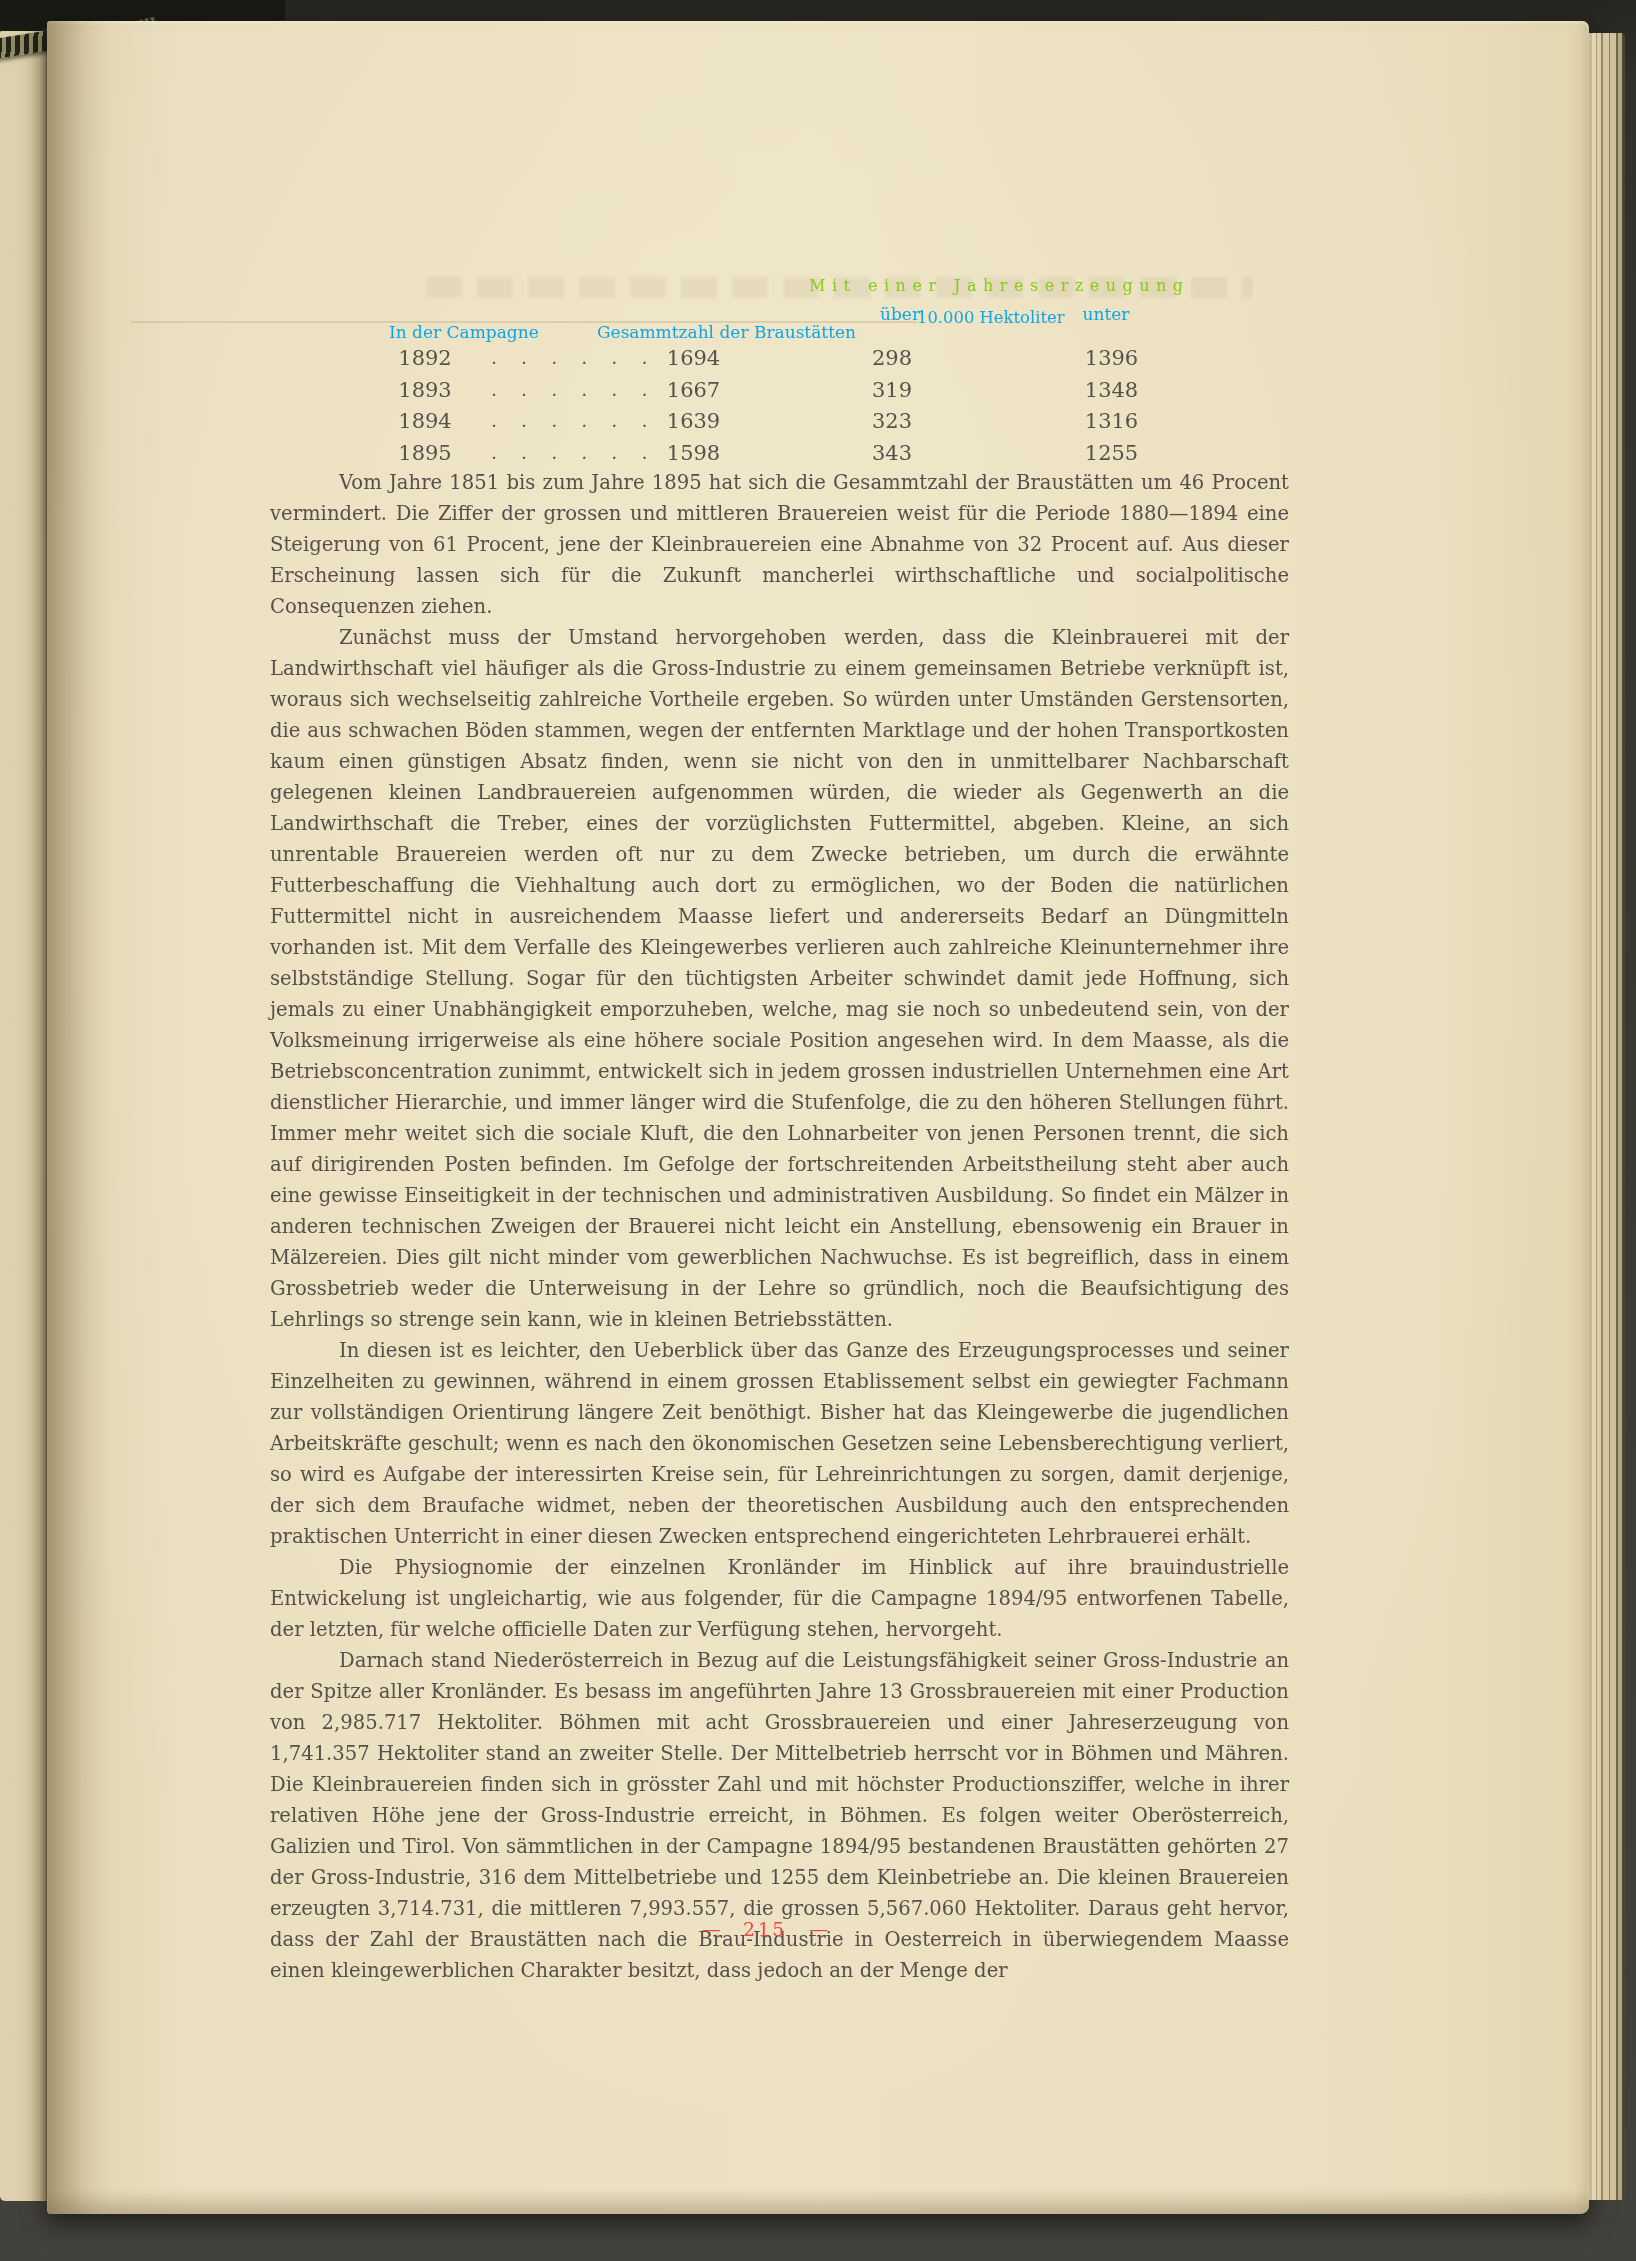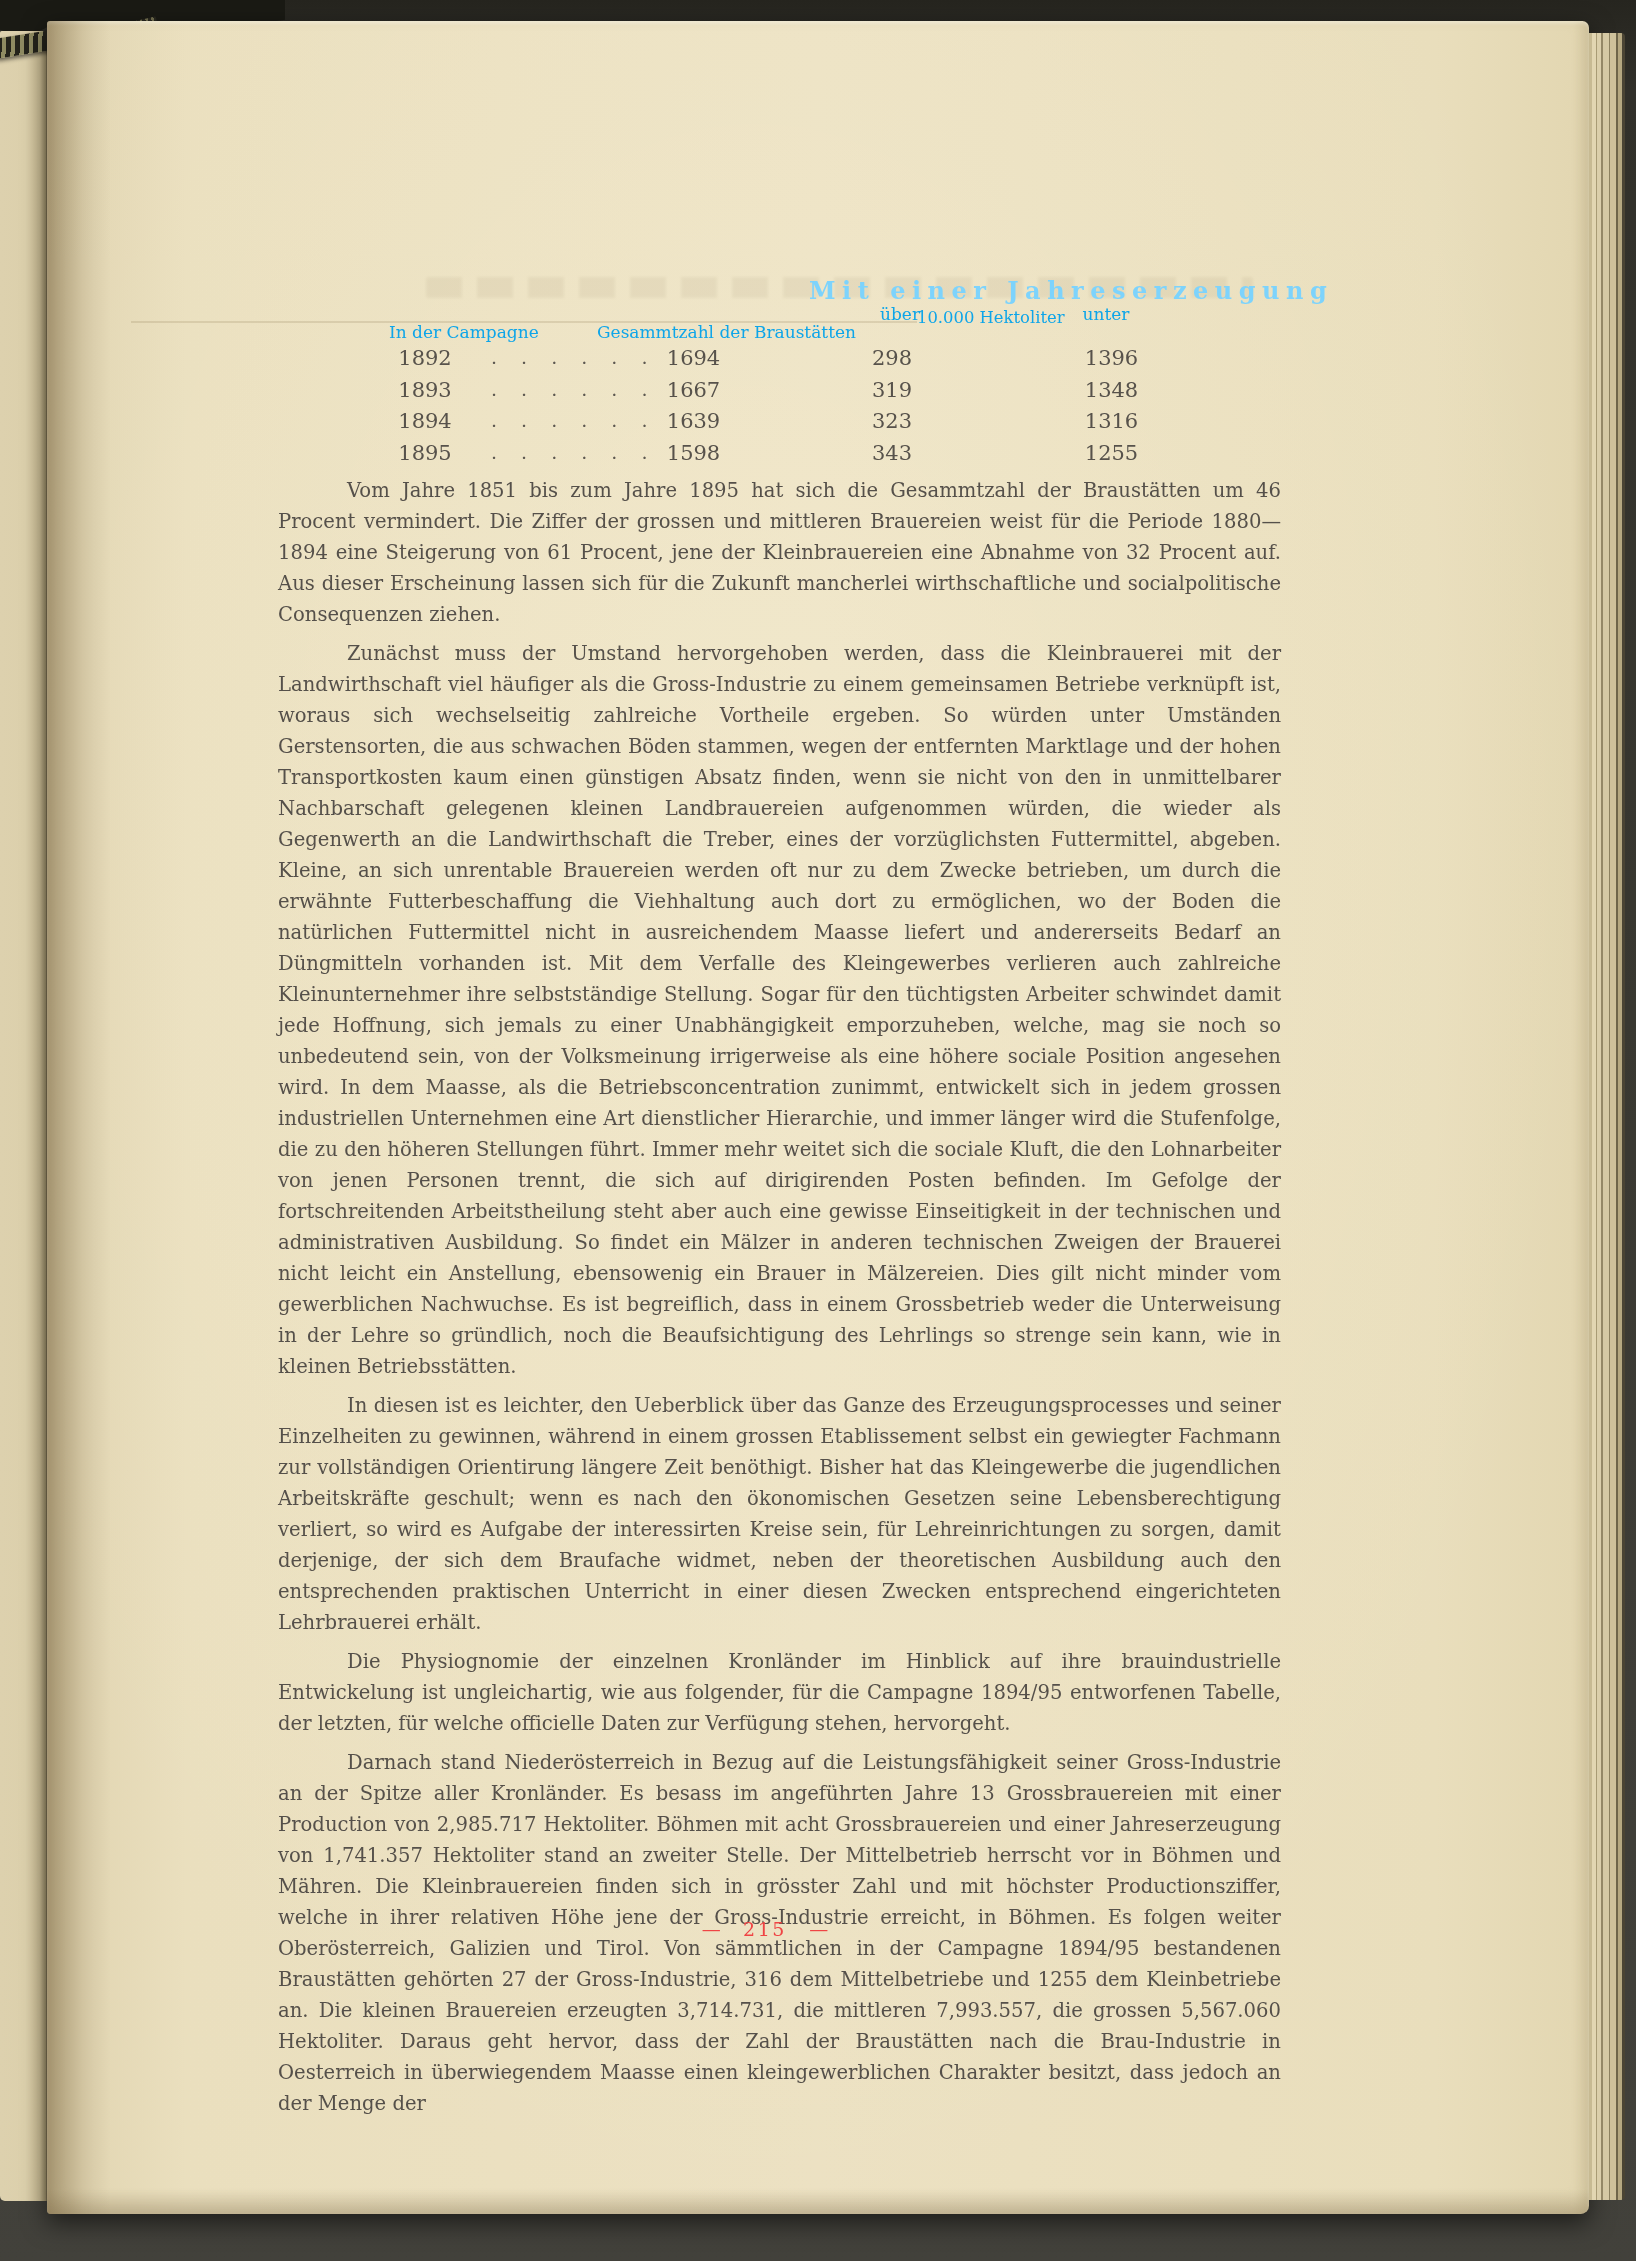--- a/index.html
+++ b/index.html
@@ -71,41 +71,41 @@
     border-radius:3.3px;
   }
   .ghost-rule{
     position:absolute; left:131px; top:321px; width:786px; height:1.6px;
     background:rgba(140,120,80,.20);
   }
   .content{position:absolute; inset:0;}
   
   .t-span{
     position:absolute; left:809px; top:276px; white-space:nowrap;
-    font-size:24px; letter-spacing:6.5px; color:#7dd3fc;font-weight:bold;
+    font-size:16px; letter-spacing:6.5px; color:#84cc16;
   }
   .t-head{position:absolute; font-size:17px; color:#0ea5e9; white-space:nowrap;}
   .t-over{left:851px; top:304px; width:98px; text-align:center;}
   .t-under{left:1057px; top:304px; width:98px; text-align:center;}
   .t-campagne{left:389px; top:322px;}
   .t-total{left:597px; top:322px;}
   .t-hekto{left:917px; top:308px; width:135px; text-align:center; font-size:16.4px;}
   .t-row{position:absolute; left:0; width:100%; height:31px; font-size:21px; color:#57524b;}
   .c-year{position:absolute; left:372px; width:106px; text-align:center;}
   .c-dots{position:absolute; left:491px; width:168px; white-space:nowrap; overflow:hidden;
           font-size:19px; word-spacing:18px; color:#5d5850;}
   .c-total{position:absolute; left:660px; width:67px; text-align:center;}
   .c-over{position:absolute; left:843px; width:98px; text-align:center;}
   .c-under{position:absolute; left:1060px; width:103px; text-align:center;}
   
   .body-copy{
     position:absolute; left:270px; top:467px; width:1019px;
     font-size:19.6px; line-height:31px; text-align:justify; color:#55504a;
   }
-  .body-copy p{margin:8px; text-indent:69px;}
+  .body-copy p{margin:0; text-indent:69px;}
   
   .page-footer{
     position:absolute; left:270px; top:1918px; width:990px; text-align:center;
     font-size:19px; color:#ef4444;
   }
   .page-footer .num{margin:0 16.4px; letter-spacing:2.5px;}
 </style>
 </head>
 <body>
 

